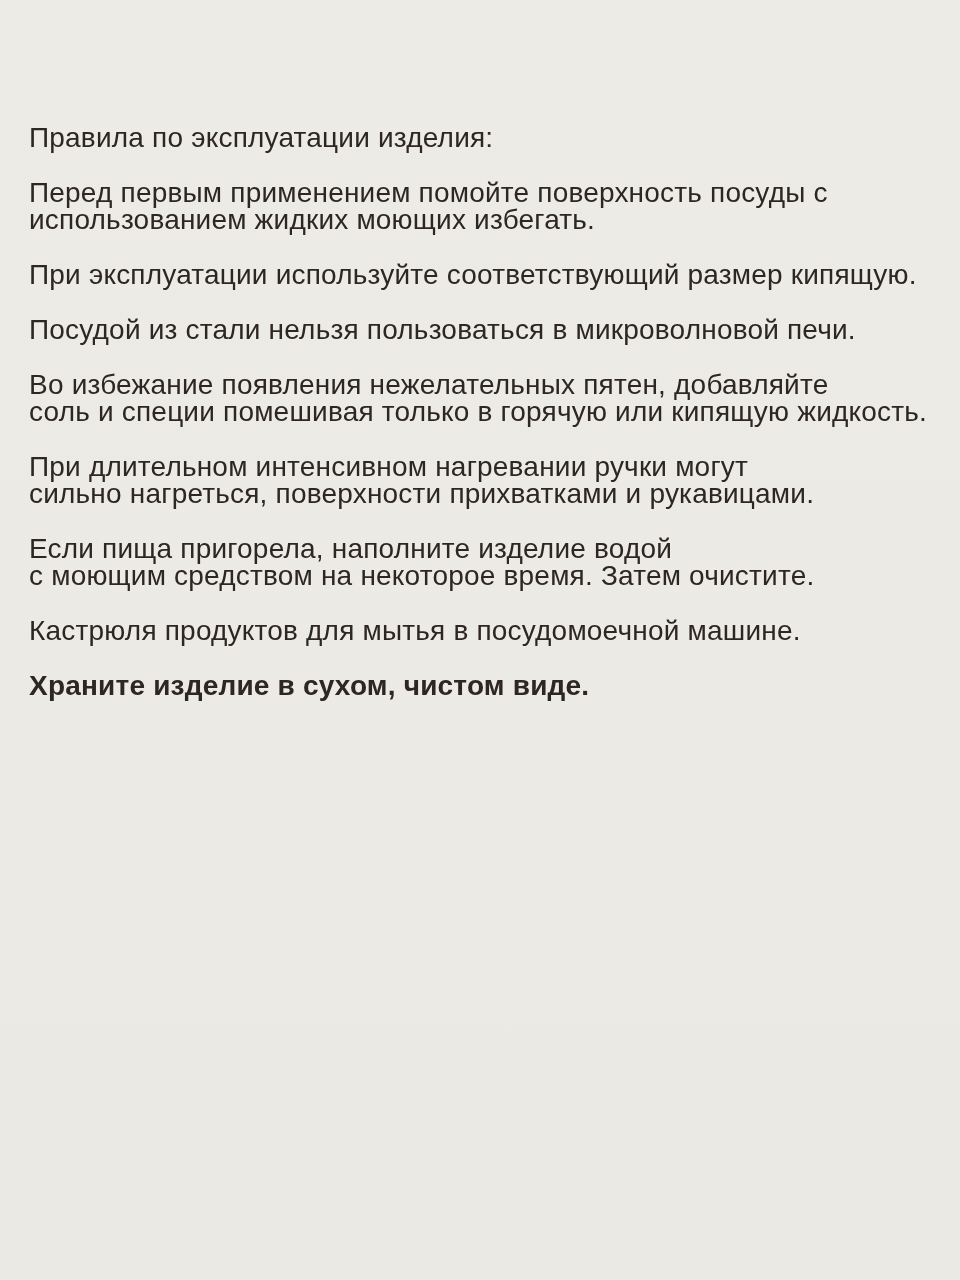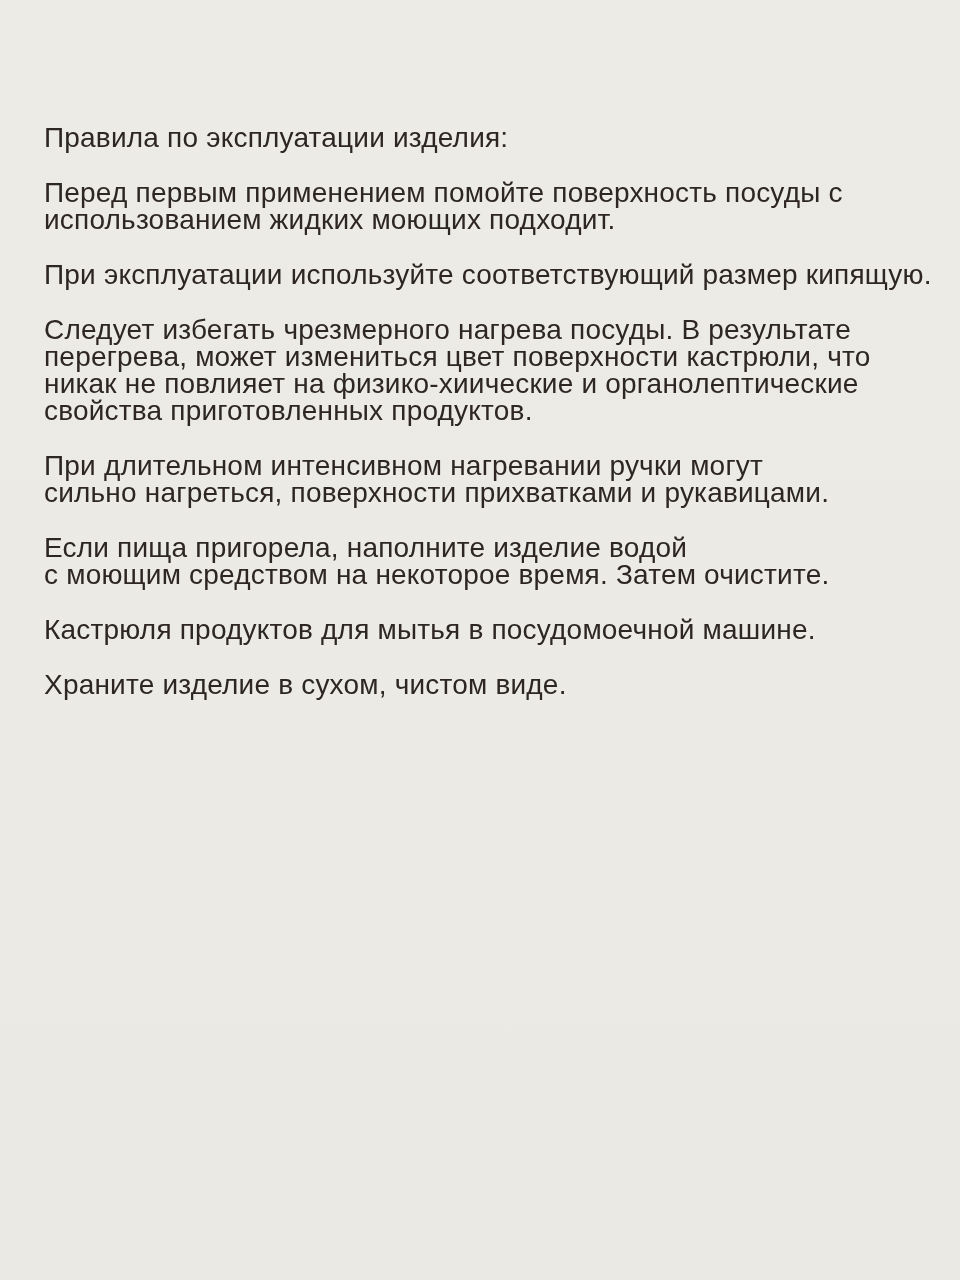--- a/index.html
+++ b/index.html
@@ -13,50 +13,50 @@
     background: #eceae5;
     font-family: "Liberation Sans", "DejaVu Sans", sans-serif;
     color: #2d2621;
     -webkit-font-smoothing: antialiased;
   }
   .paper {
     position: relative;
     width: 960px;
     min-height: 1280px;
     box-sizing: border-box;
-    padding: 124px 18px 40px 44px;
+    padding: 124px 18px 40px 29px;
     
     background: linear-gradient(180deg, #edebe6 0%, #eceae5 55%, #ebe9e4 100%);
     overflow: hidden;
   }
   .doc-title,
   .doc-par {
     margin: 0 0 28px 0;
     font-size: 28px;
     line-height: 27px;
     letter-spacing: 0.2px;
     white-space: pre-line; 
     font-weight: 400;
   }
   .doc-par:last-child {
     margin-bottom: 16px;
+    font-weight: bold;
   }
 </style>
 </head>
 <body>
 
 <main class="paper">
   <p class="doc-title">Правила по эксплуатации изделия:</p>
 
   <p class="doc-par">Перед первым применением помойте поверхность посуды с
-использованием жидких моющих подходит.</p>
+использованием жидких моющих избегать.</p>
   <p class="doc-par">При эксплуатации используйте соответствующий размер кипящую.</p>
-  <p class="doc-par">Следует избегать чрезмерного нагрева посуды. В результате
-перегрева, может измениться цвет поверхности кастрюли, что
-никак не повлияет на физико-хиические и органолептические
-свойства приготовленных продуктов.</p>
+  <p class="doc-par">Посудой из стали нельзя пользоваться в микроволновой печи.</p>
+  <p class="doc-par">Во избежание появления нежелательных пятен, добавляйте
+соль и специи помешивая только в горячую или кипящую жидкость.</p>
   <p class="doc-par">При длительном интенсивном нагревании ручки могут
 сильно нагреться, поверхности прихватками и рукавицами.</p>
   <p class="doc-par">Если пища пригорела, наполните изделие водой
 с моющим средством на некоторое время. Затем очистите.</p>
   <p class="doc-par">Кастрюля продуктов для мытья в посудомоечной машине.</p>
   <p class="doc-par">Храните изделие в сухом, чистом виде.</p>
 </main>
 
 </body></html>

